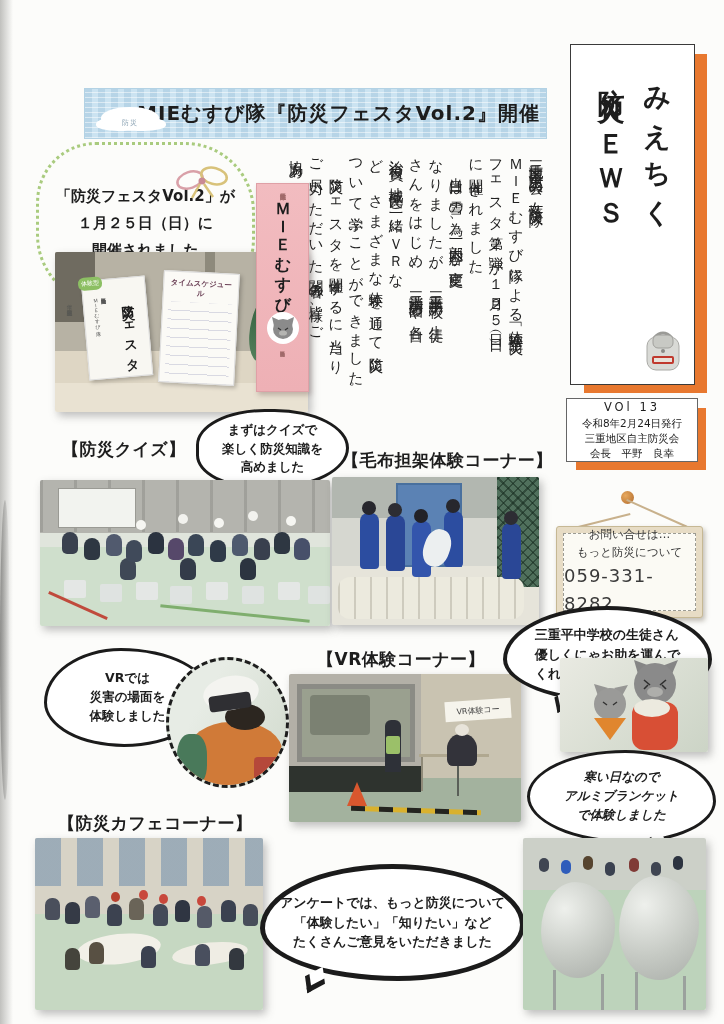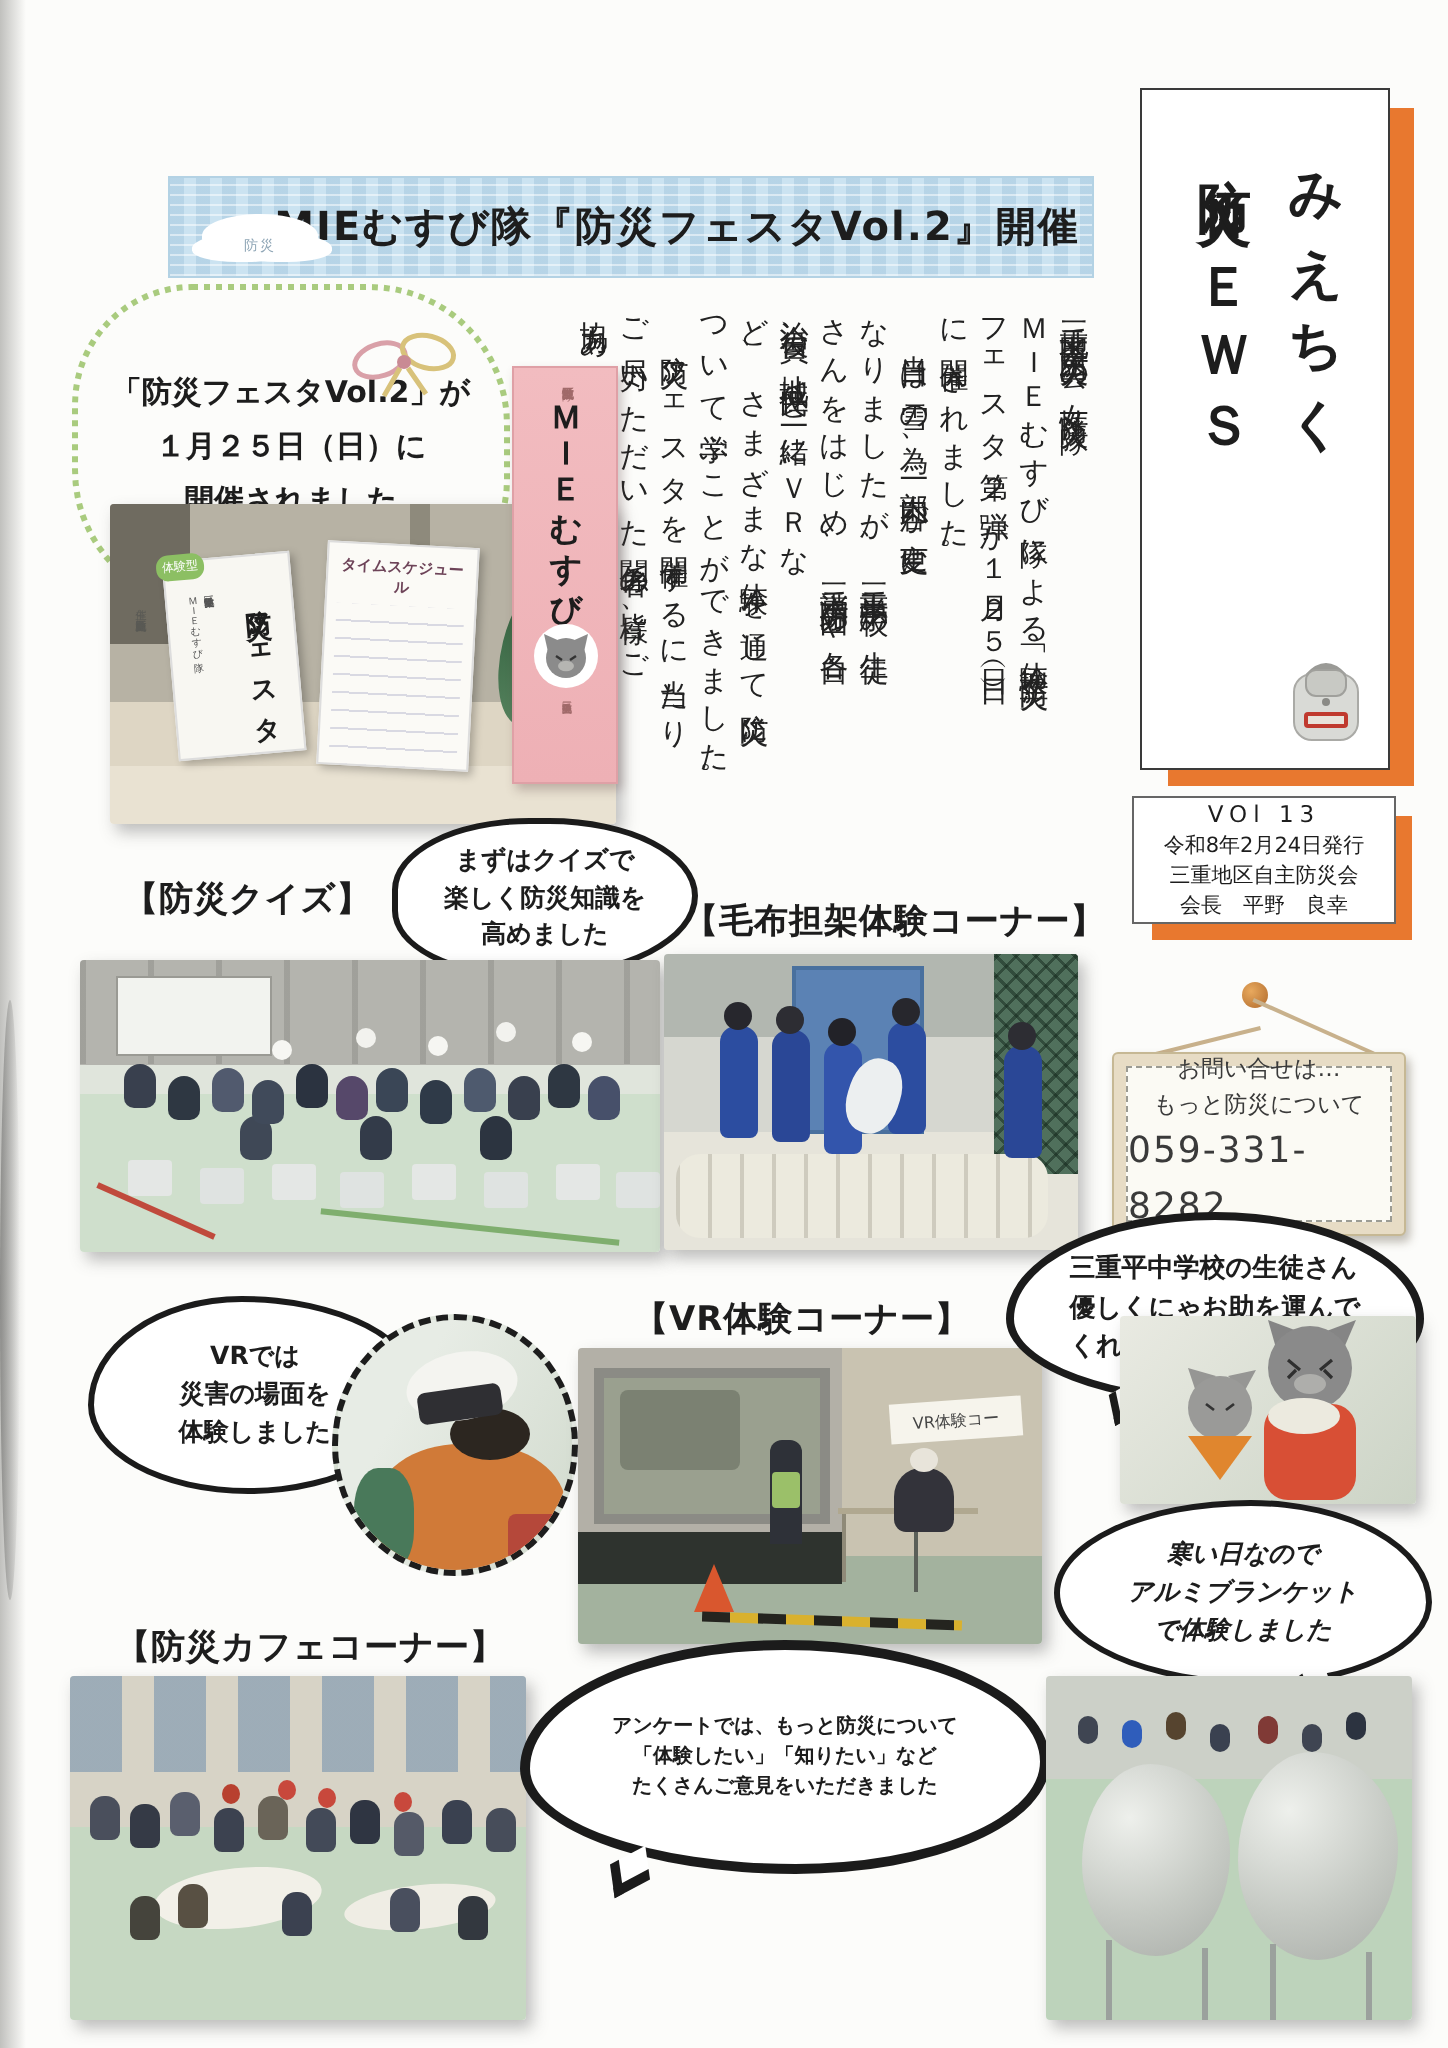--- a/index.html
+++ b/index.html
@@ -120,22 +120,22 @@
   .bubble-quiz { left:196px; top:409px; width:153px; height:80px; border-radius:48% 52% 55% 45%; }
   .bubble-quiz .tail { left:28px; bottom:-9px; transform:rotate(-25deg) skewX(-15deg); }
   .bubble-vr { left:44px; top:648px; width:167px; height:99px; border-radius:46% 54% 52% 48%/55% 48% 52% 45%; }
   .dot-tail { position:absolute; background:#fff; border:3px solid #1b1b1b; border-radius:50%; }
   .bubble-cats { left:503px; top:606px; width:209px; height:97px; border-width:4px;
     border-radius:50% 50% 46% 54%/55% 55% 45% 45%; text-align:left; font-size:13px; }
   .bubble-cats .tail { left:48px; bottom:-10px; transform:rotate(-30deg) skewX(-18deg); border-width:4px; }
   .bubble-blanket { left:527px; top:750px; width:189px; height:93px;
     border-radius:52% 48% 46% 54%/50% 55% 45% 50%;font-style:italic; }
   .bubble-blanket .tail { left:120px; bottom:-9px; transform:rotate(-35deg) skewX(-15deg); }
-  .bubble-survey { left:260px; top:820px; width:265px; height:117px; border-width:5px;
-    border-radius:50% 50% 48% 52%/55% 52% 48% 45%; font-size:10px; }
+  .bubble-survey { left:260px; top:864px; width:265px; height:117px; border-width:5px;
+    border-radius:50% 50% 48% 52%/55% 52% 48% 45%; font-size:13px; }
   .bubble-survey .tail { left:40px; bottom:-12px; width:20px; height:16px;
     transform:rotate(-28deg) skewX(-20deg); border-width:5px; }
 
   
   .photo-quiz { left:40px; top:480px; width:290px; height:146px;
     background:linear-gradient(180deg,#b4b4ae 0 36%, #e0e5dc 36% 46%, #cfdfcc 46%); }
   .quiz-screen { position:absolute; left:18px; top:8px; width:78px; height:40px; background:#f2f3ef; border:1px solid #9a9a94; }
   .quiz-wallpanel { position:absolute; left:0; top:0; width:100%; height:52px;
     background:repeating-linear-gradient(90deg, rgba(70,70,66,.18) 0 3px, transparent 3px 34px); }
   .crowd2 { position:absolute; left:22px; top:52px; width:16px; height:22px; border-radius:8px 8px 5px 5px; background:#39404e;

